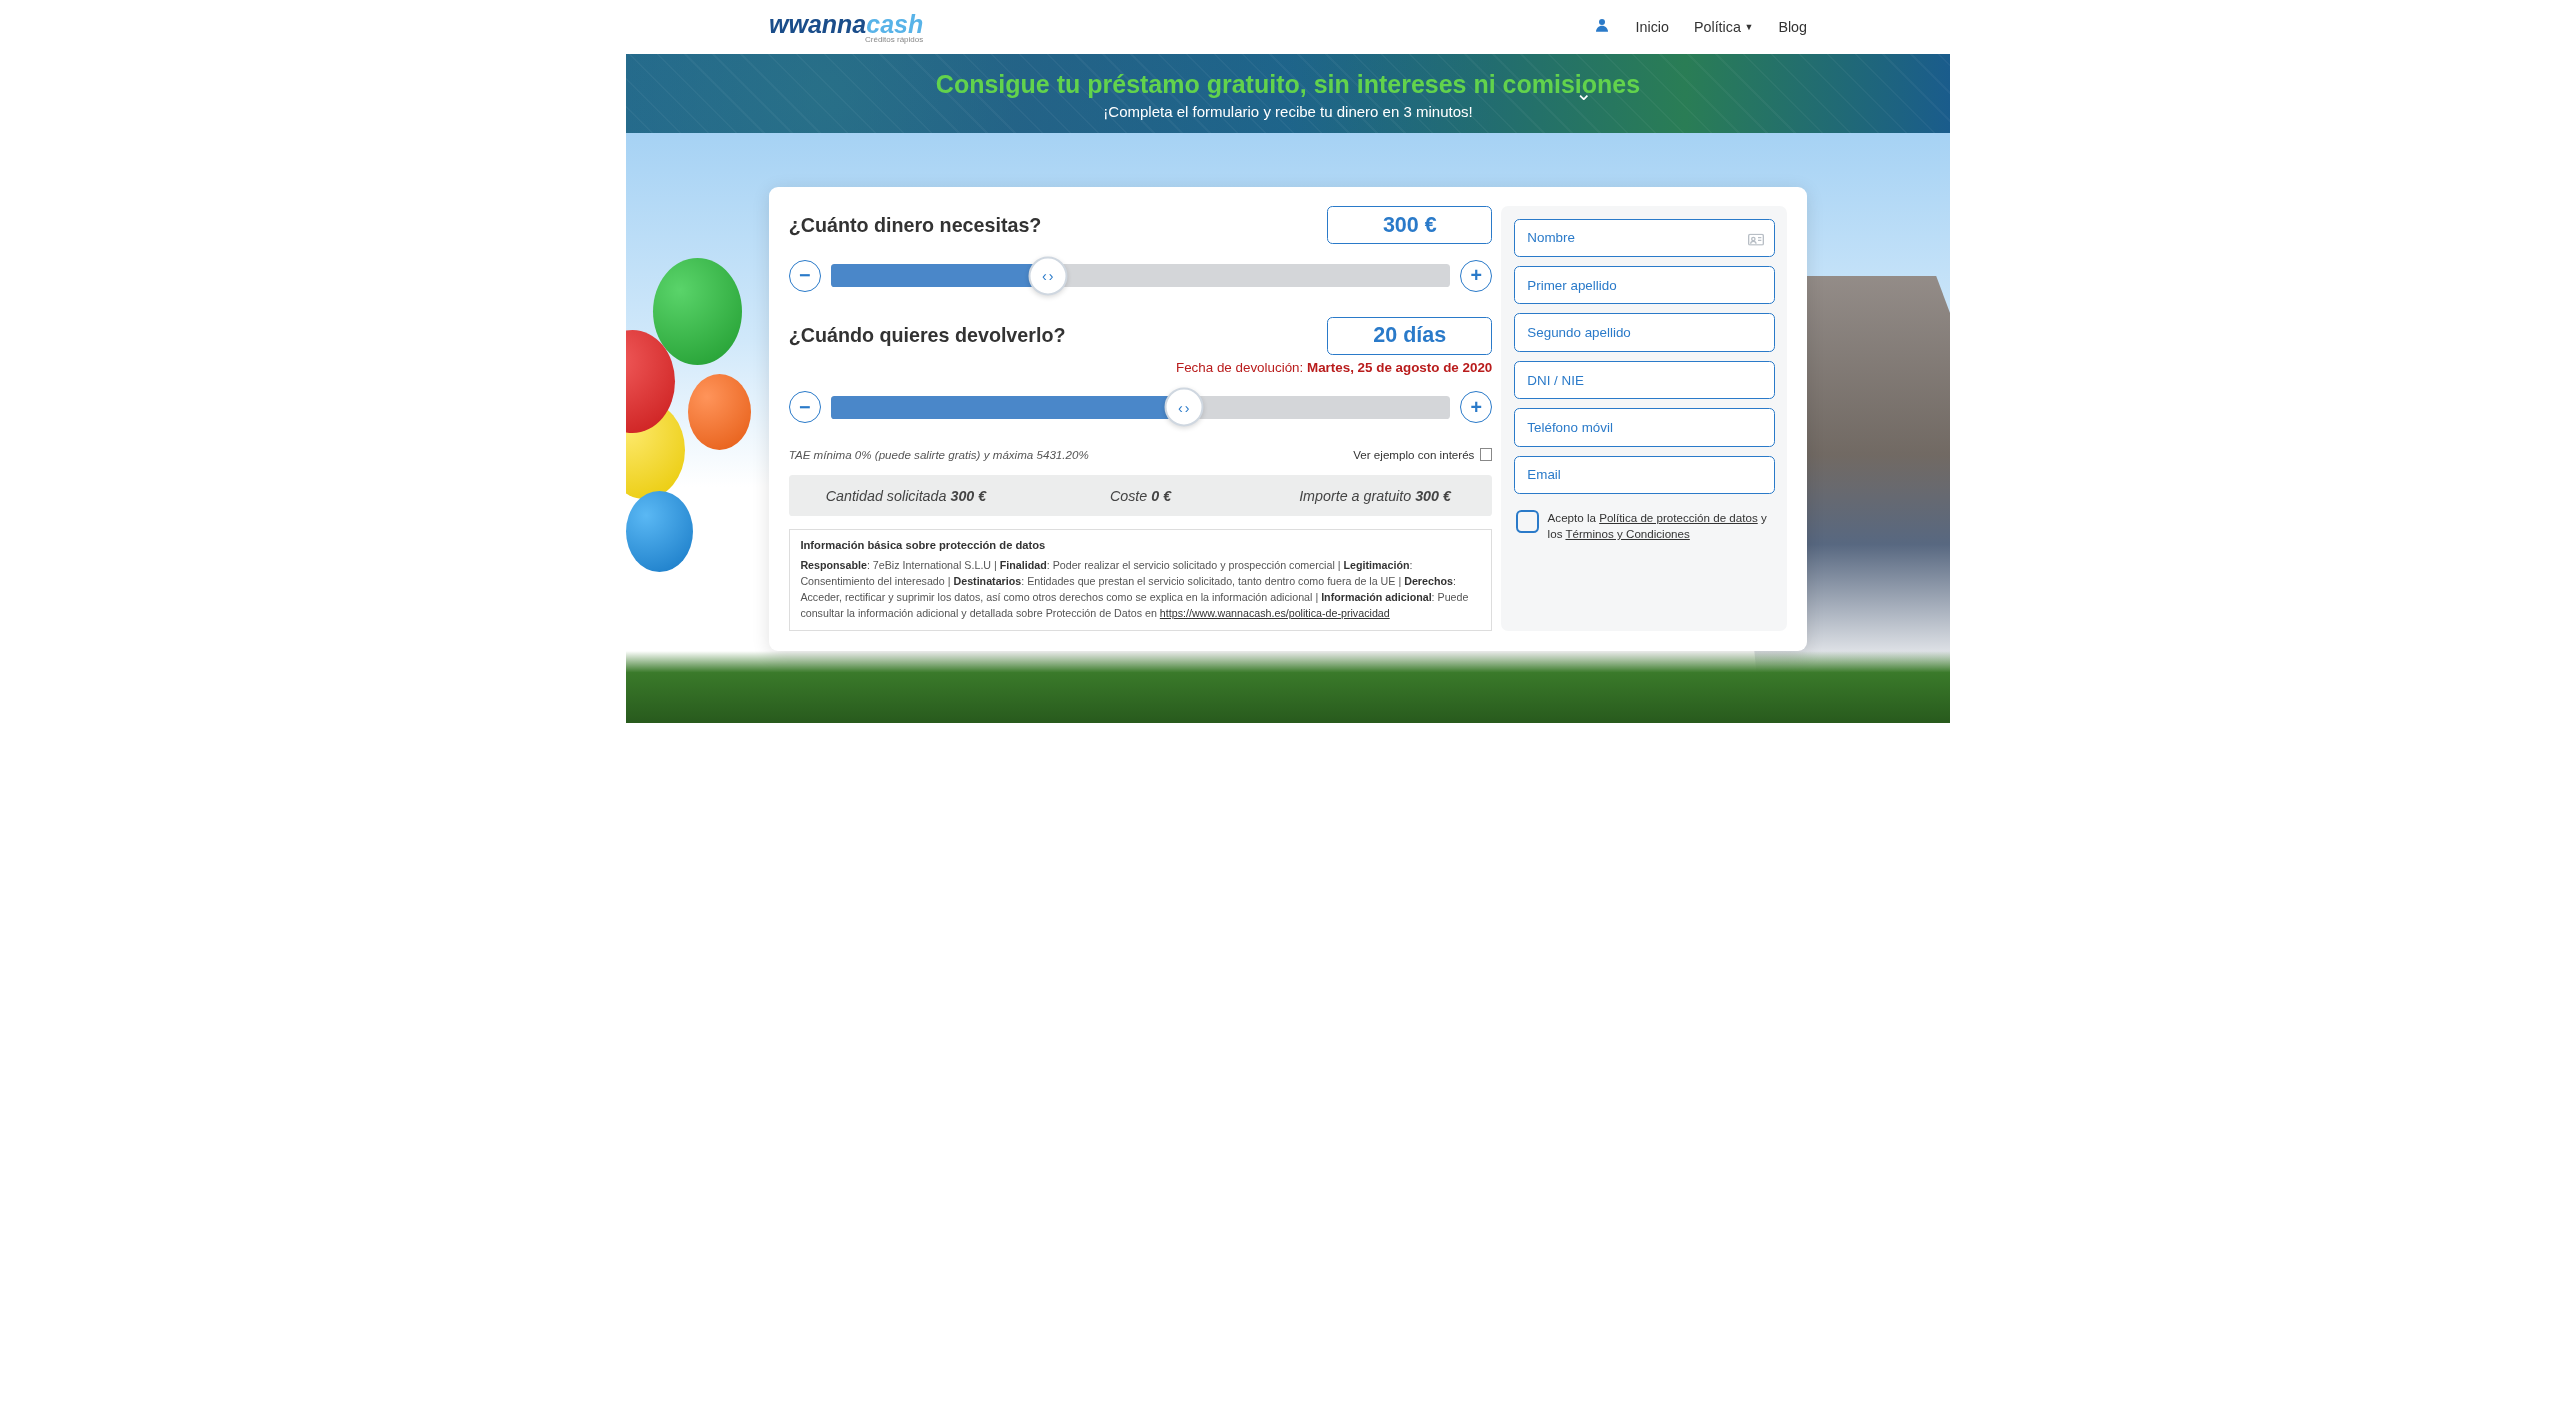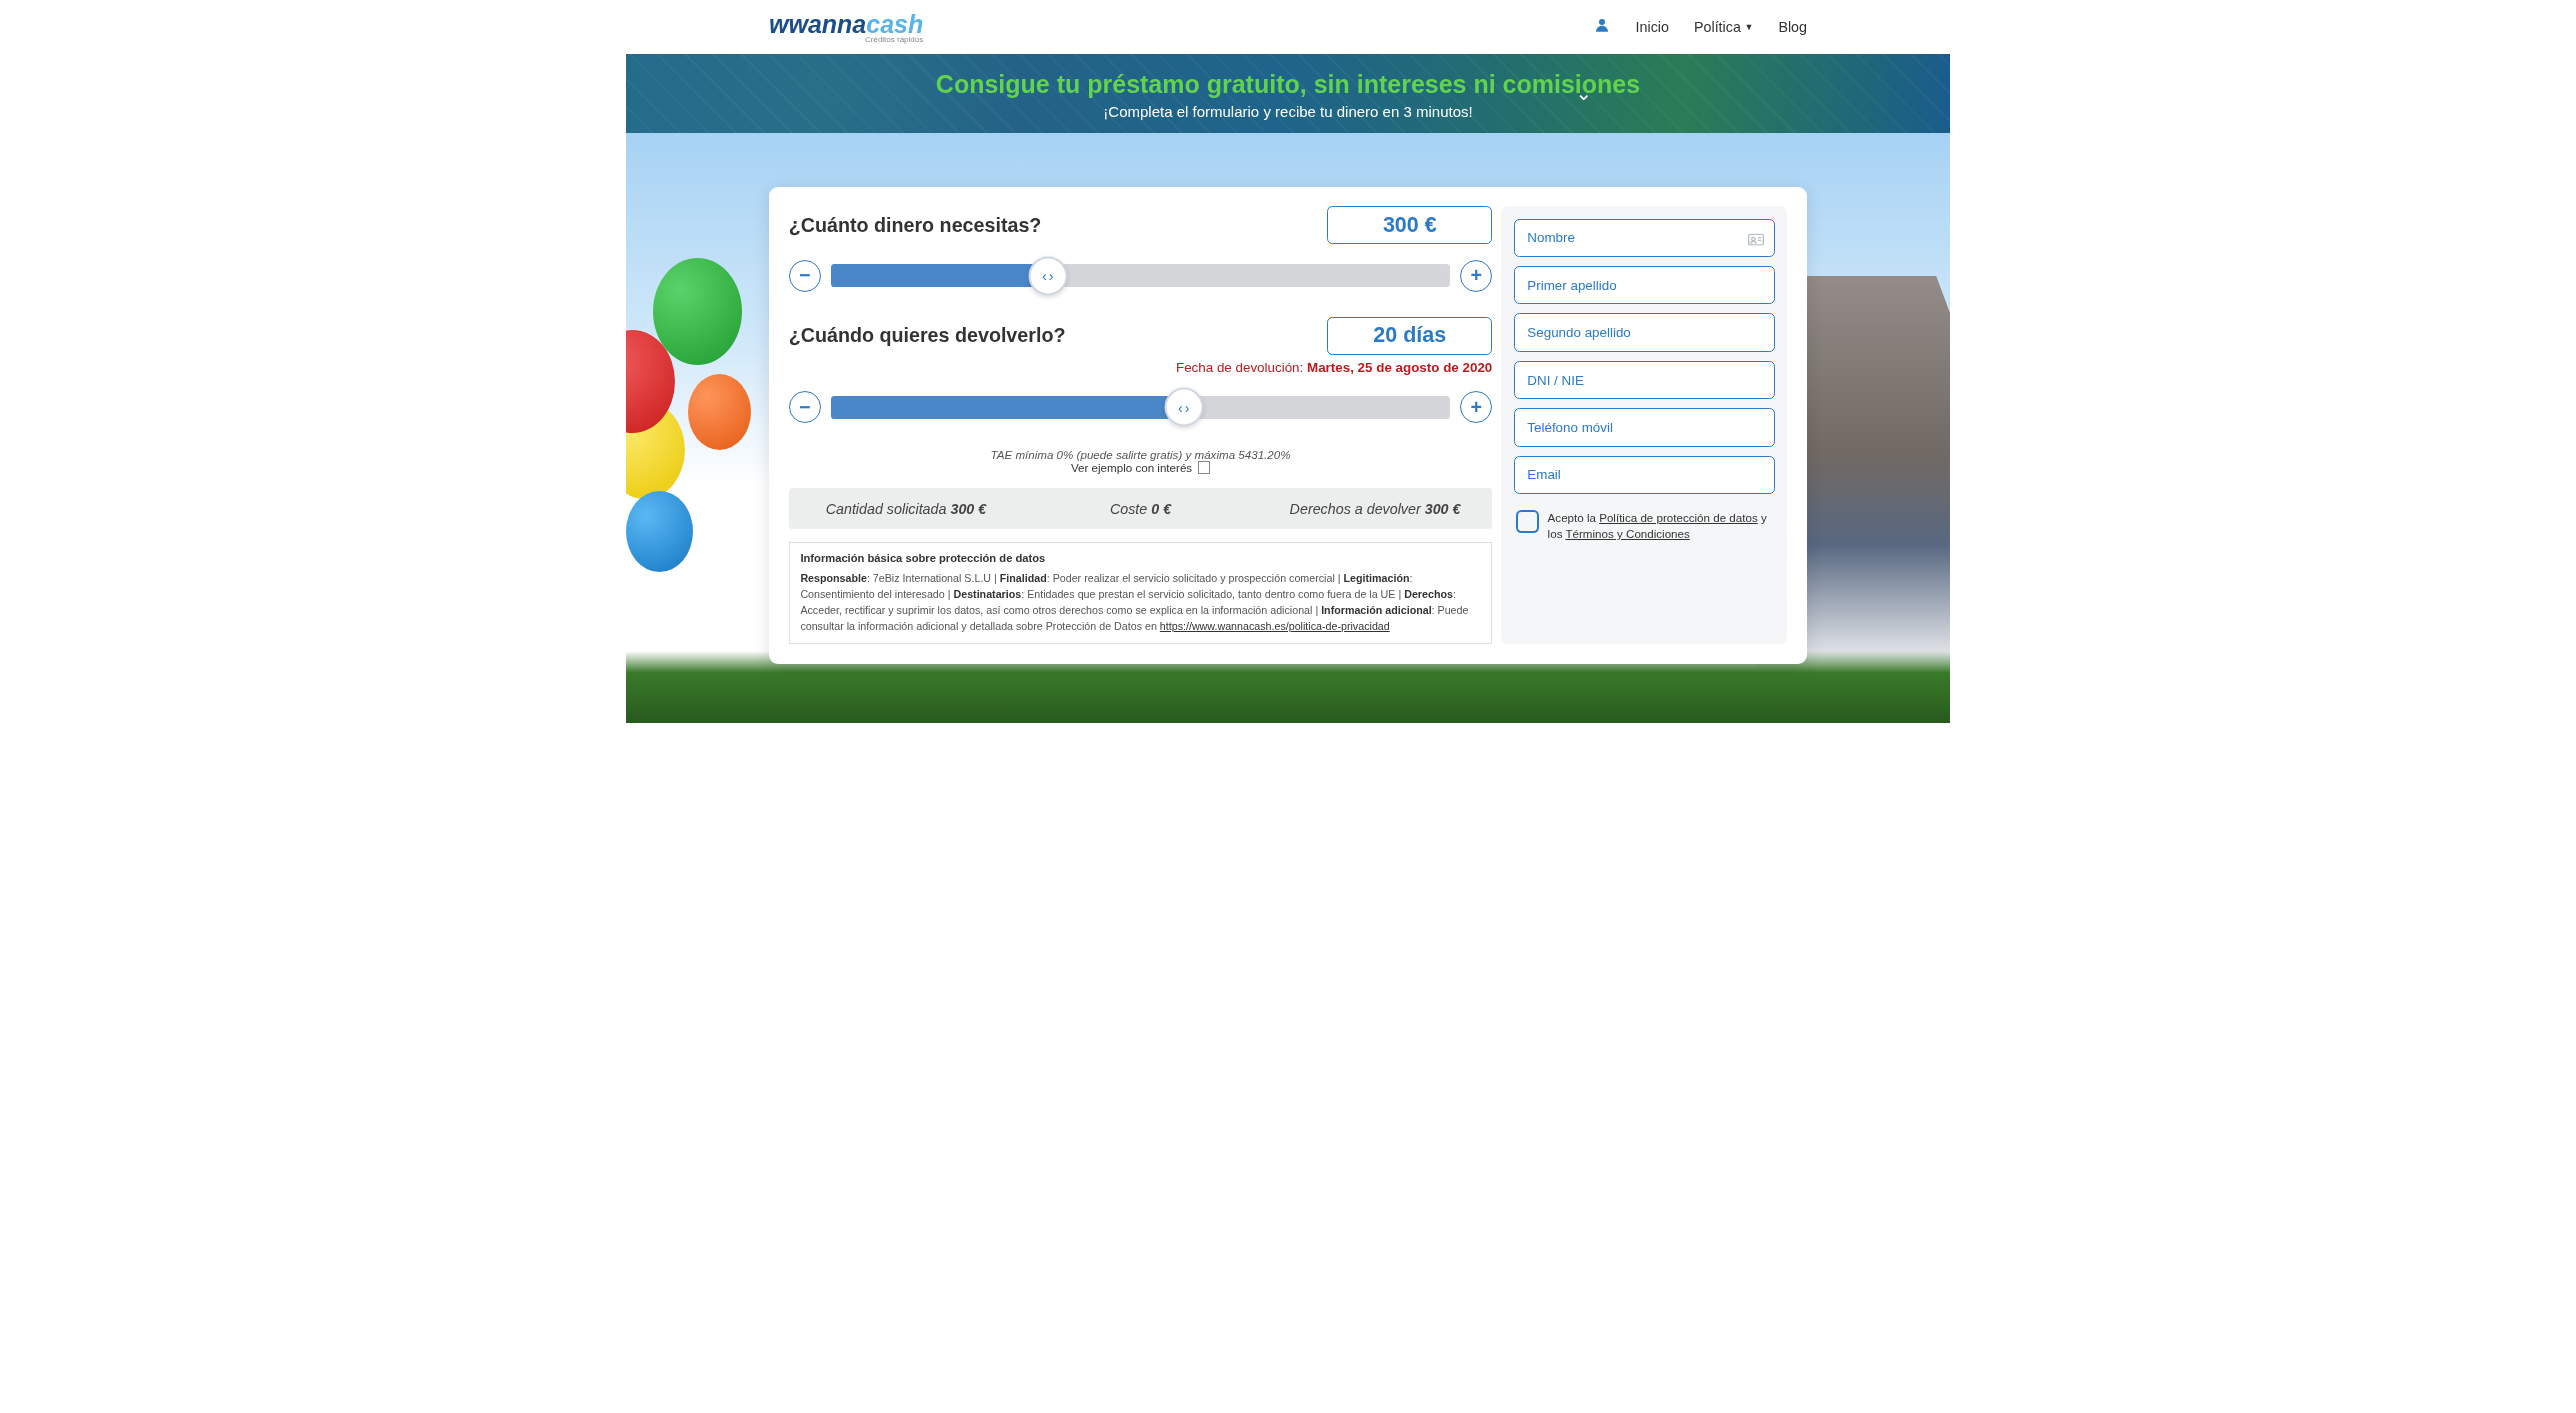--- a/index.html
+++ b/index.html
@@ -131,21 +131,21 @@
   position: absolute; top: 50%; transform: translate(-50%, -50%);
   width: 39px; height: 39px; background: #fff; border: 2.7px solid #cfd7e0; border-radius: 50%;
   display:flex; align-items:center; justify-content:center; gap:1.8px;
   box-shadow: 0 1.8px 5.4px rgba(0,0,0,0.15);
 }
 .s1 .slider-handle { left: 35%; }
 .s2 .slider-handle { left: 57%; }
 .slider-handle span { color:#2a7ac9; font-size:14.3px; }
 
 
-.fine-row { display: flex; justify-content: space-between; align-items: center; margin-top: 5.4px; font-size: 11.6px; flex-direction: column; }
+.fine-row { display: flex; justify-content: space-between; align-items: center; margin-top: 5.4px; font-size: 11.6px; }
 .fine-tae { font-style: italic; color: #555; }
 .fine-example { display: flex; align-items: center; gap: 5.4px; color: #333; }
 .checkbox-sm { width: 12.5px; height: 12.5px; border: 0.9px solid #888; }
 
 .summary-row {
   display: flex; margin-top: 14.3px; background: #eceded; border-radius: 3.6px;
 }
 .summary-cell {
   flex: 1; text-align: center; padding: 12.5px 7.2px; font-size: 14.3px; font-style: italic; color: #444;
 }
@@ -263,21 +263,21 @@
         <div class="fine-tae">TAE mínima 0% (puede salirte gratis) y máxima 5431.20%</div>
         <label class="fine-example">
           <span>Ver ejemplo con interés</span>
           <span class="checkbox-sm"></span>
         </label>
       </div>
 
       <div class="summary-row">
         <div class="summary-cell"><span>Cantidad solicitada </span><span class="val">300 €</span></div>
         <div class="summary-cell"><span>Coste </span><span class="val">0 €</span></div>
-        <div class="summary-cell"><span>Derechos a devolver </span><span class="val">300 €</span></div>
+        <div class="summary-cell"><span>Importe a gratuito </span><span class="val">300 €</span></div>
       </div>
 
       <div class="legal-box">
         <div class="legal-title">Información básica sobre protección de datos</div>
         <div class="legal-body">
           <b>Responsable</b><span>: 7eBiz International S.L.U | </span>
           <b>Finalidad</b><span>: Poder realizar el servicio solicitado y prospección comercial | </span>
           <b>Legitimación</b><span>: Consentimiento del interesado | </span>
           <b>Destinatarios</b><span>: Entidades que prestan el servicio solicitado, tanto dentro como fuera de la UE | </span>
           <b>Derechos</b><span>: Acceder, rectificar y suprimir los datos, así como otros derechos como se explica en la información adicional | </span>

